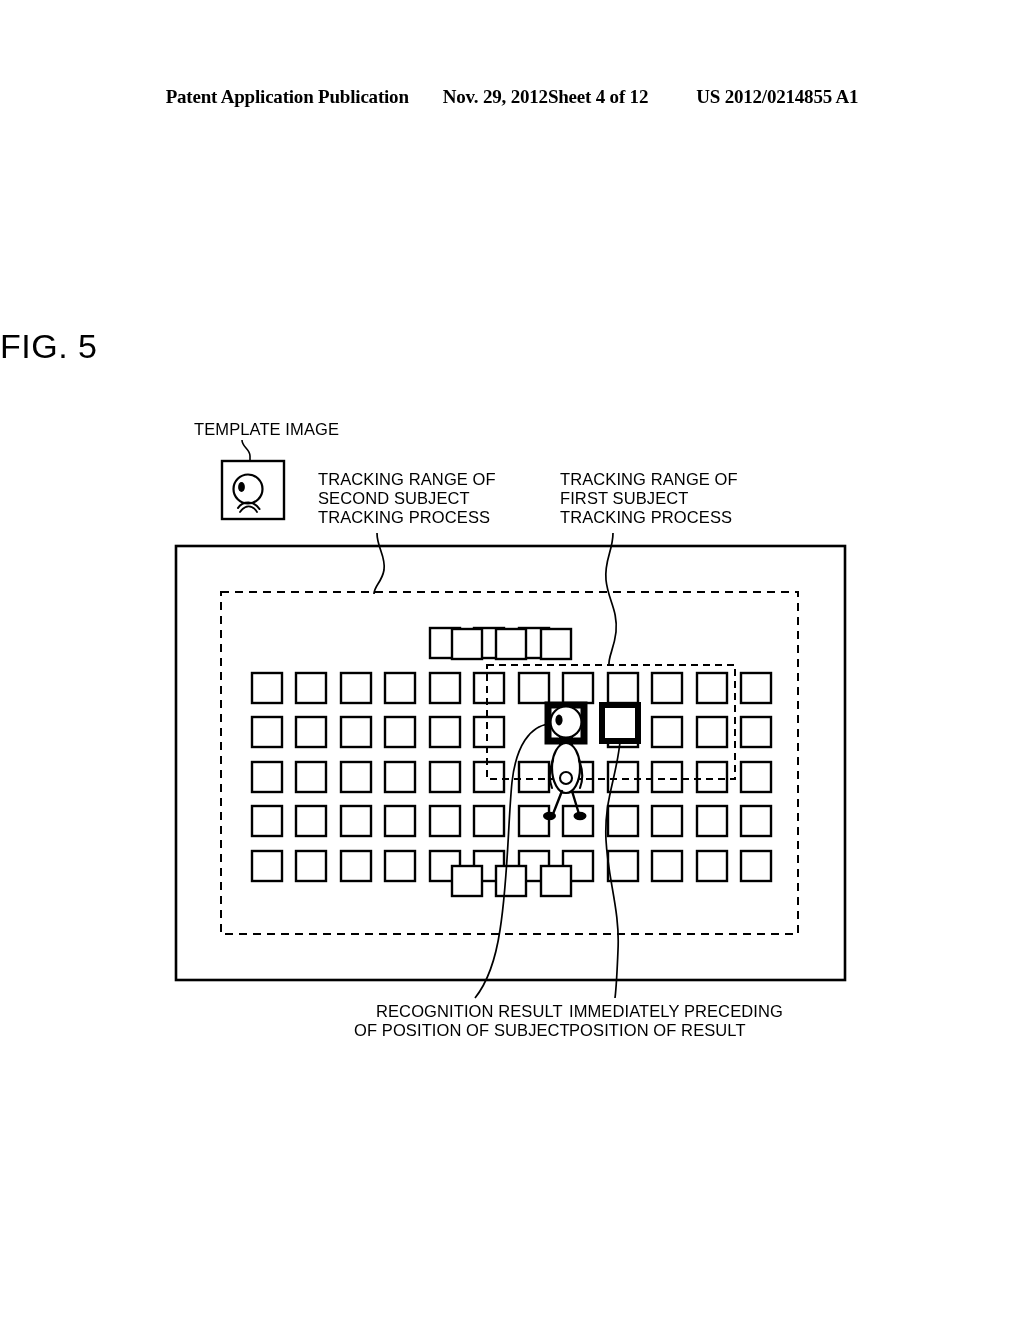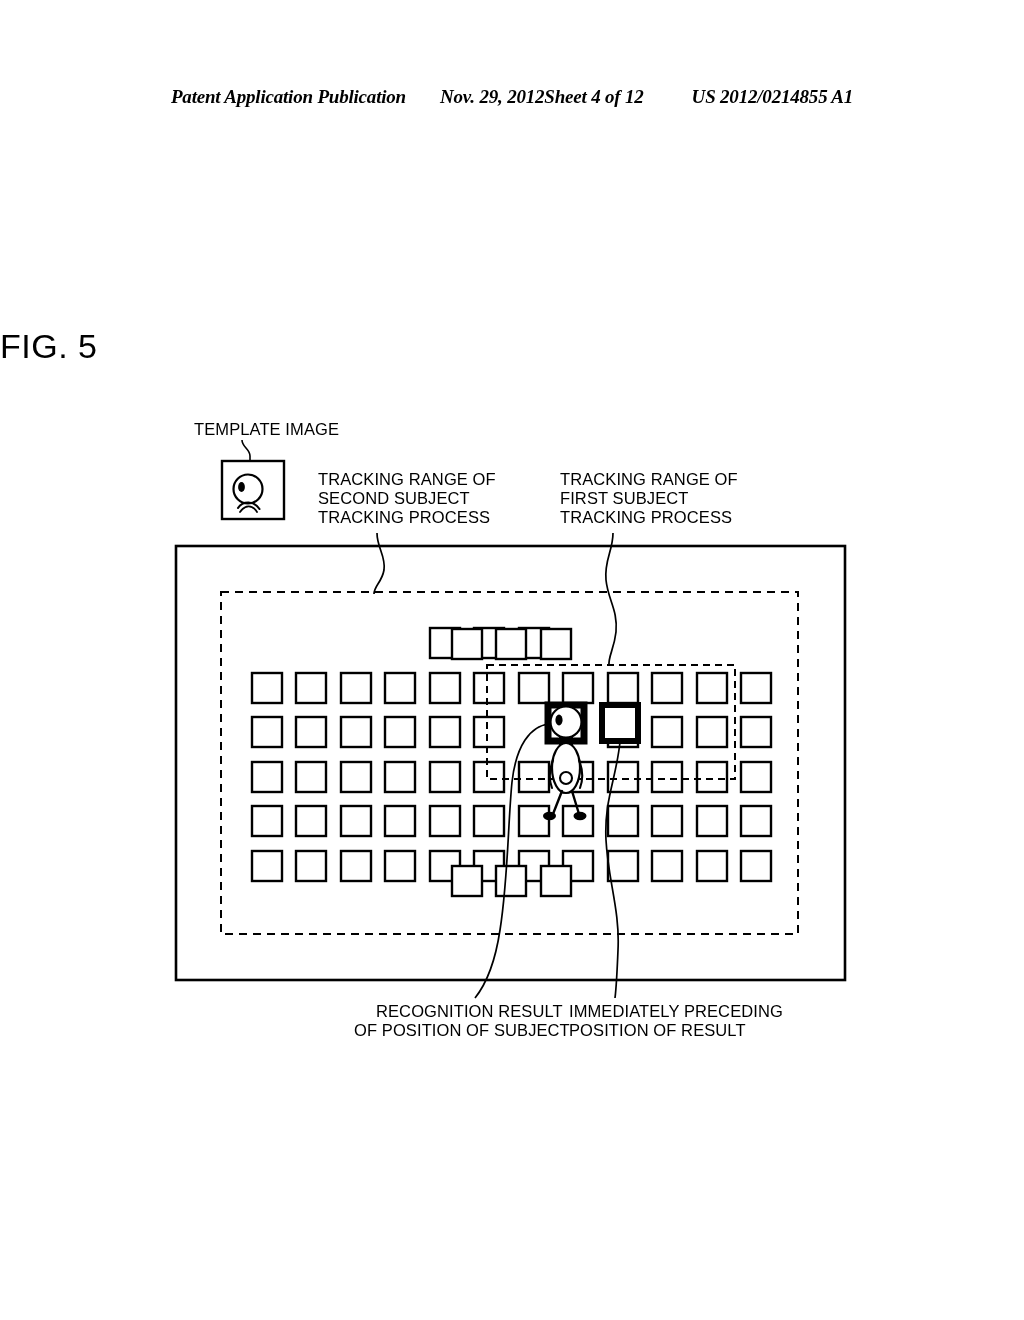--- a/index.html
+++ b/index.html
@@ -23,21 +23,20 @@
     top: 86px;
     width: 1024px;
     display: flex;
     justify-content: center;
     align-items: baseline;
     font-family: "Liberation Serif", serif;
     font-weight: bold;
     font-size: 19px;
     letter-spacing: -0.2px;
     white-space: nowrap;
-    font-style: italic;
   }
   #patent-header .hdr-left   { margin-right: 34px; }
   #patent-header .hdr-date   { margin-right: 0; }
   #patent-header .hdr-sheet  { margin-right: 48px; }
   #patent-header .hdr-number { }
 
   
   #figure-title {
     position: absolute;
     left: 0;

